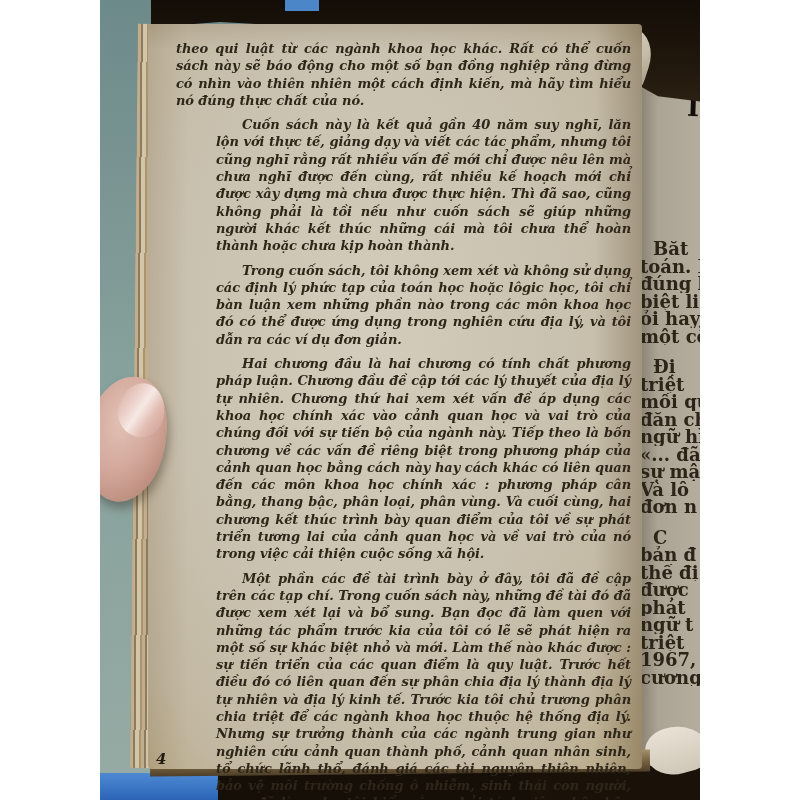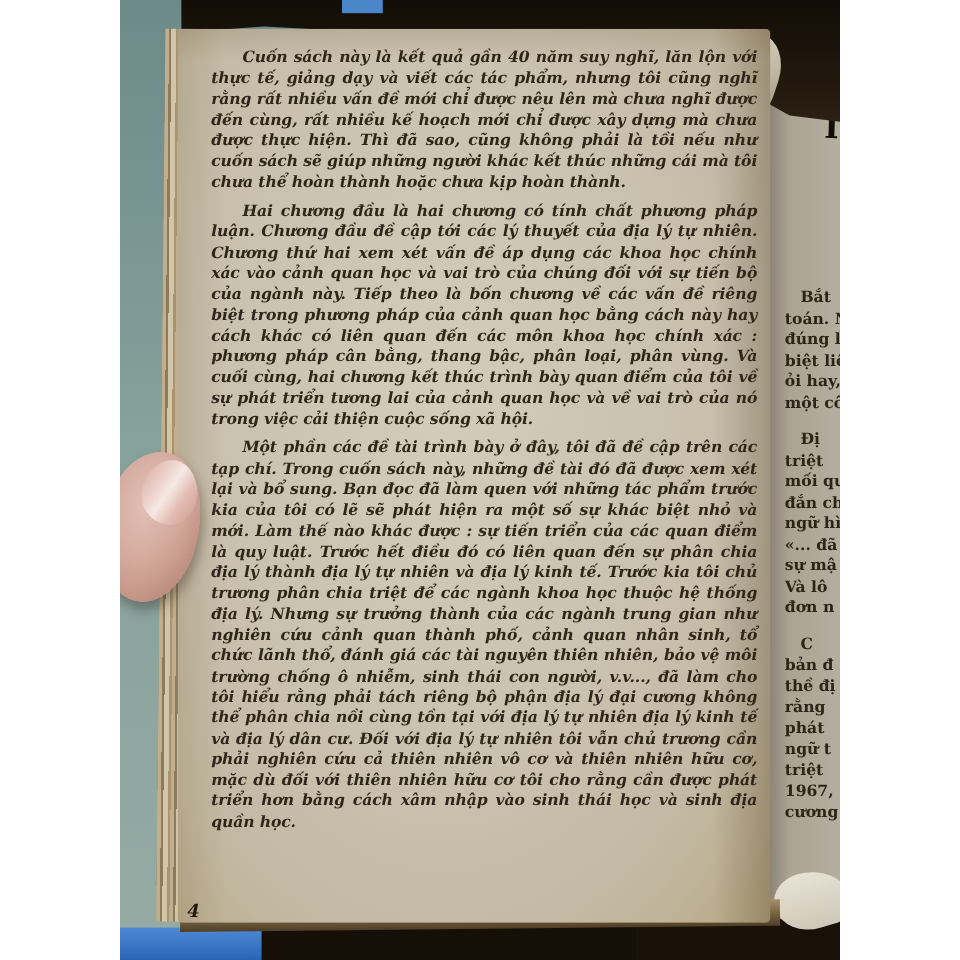--- a/index.html
+++ b/index.html
@@ -9,22 +9,22 @@
   
   .top-shadow{position:absolute;left:0;top:0;width:600px;height:130px;z-index:4;
     background:linear-gradient(180deg,#130d07 0%,#241a0e 60%,#33271a 100%);
     clip-path:polygon(8.5% 0,100% 0,100% 78%,93% 74%,86% 56%,77% 33%,62% 26%,40% 22%,20% 17%,8.5% 21%);}
   .blue-patch{position:absolute;left:185px;top:0;width:34px;height:11px;background:#4a86c8;z-index:5;}
   
   .right-page{position:absolute;left:530px;top:22px;width:70px;height:744px;z-index:3;overflow:hidden;
     background:linear-gradient(90deg,#59513f 0,#8a8172 10px,#aba393 28px,#b5ad9e 100%);}
   .heading-mark{position:absolute;left:57px;top:70px;font-weight:bold;font-size:26px;color:#120d08;
     transform:rotate(2deg);}
-  .fragments{position:absolute;left:24px;top:218px;width:70px;color:#2c2417;font-weight:bold;
-    font-size:13px;}
+  .fragments{position:absolute;left:10px;top:218px;width:70px;color:#2c2417;font-weight:bold;
+    font-size:18px;}
   .frag{height:17.5px;line-height:17.5px;white-space:nowrap;overflow:hidden;}
   .frag.gap{margin-top:13px;}
   .frag.ind{padding-left:13px;}
   
   .curl{position:absolute;left:495px;top:26px;width:54px;height:72px;z-index:5;
     background:linear-gradient(135deg,#ddd7c9 0%,#c4bba8 55%,#9a9079 100%);
     border-radius:50% 50% 40% 60%;transform:rotate(18deg);}
   
   .shadow-bottom{position:absolute;left:90px;top:764px;width:510px;height:36px;background:#160f08;z-index:2;}
   .shadow-br{position:absolute;left:430px;top:690px;width:170px;height:110px;z-index:2;background:#1a1209;
@@ -44,21 +44,21 @@
   .left-page{position:absolute;left:48px;top:24px;width:494px;height:745px;z-index:8;border-radius:4px;
     background:
       linear-gradient(90deg,rgba(120,95,55,0.18) 0,rgba(0,0,0,0) 40px),
       linear-gradient(270deg,rgba(70,52,28,0.28) 0,rgba(0,0,0,0) 48px),
       linear-gradient(180deg,rgba(90,70,40,0.15) 0,rgba(0,0,0,0) 26px),
       radial-gradient(ellipse at 45% 42%,#d3ccbc 0%,#cac2b0 48%,#c2b8a2 78%,#b7a781 100%);}
   .page-text{position:absolute;left:28px;top:16px;width:455px;color:#2e2619;
     font-style:italic;font-weight:bold;font-size:13px;line-height:17.3px;
     text-align:justify;letter-spacing:-0.1px;}
   .para{margin:0 0 7px 0;text-indent:0;}
-  .para.ind{text-indent:26px;}
+  .para.ind{text-indent:26px;margin-left:40px;}
   .page-number{position:absolute;left:8px;top:726px;font-weight:bold;font-style:italic;
     font-size:15px;color:#231b10;}
   
   .finger{position:absolute;left:-14px;top:376px;width:80px;height:126px;z-index:9;
     border-radius:48% 52% 46% 54%/42% 58% 44% 56%;transform:rotate(16deg);
     background:radial-gradient(ellipse at 40% 35%,#e3c1b7 0%,#d3a99c 45%,#bd8d7e 80%,#a97a6c 100%);
     box-shadow:4px 6px 10px rgba(40,30,20,0.35);}
   .nail{position:absolute;left:24px;top:4px;width:46px;height:54px;
     border-radius:50% 50% 48% 52%/55% 55% 45% 45%;transform:rotate(-6deg);
     background:linear-gradient(115deg,#d8ab9f 0%,#eed6cf 35%,#f6e9e4 48%,#e2bcb2 70%,#cf9d90 100%);}
@@ -81,41 +81,43 @@
         <div class="frag">mối qu</div>
         <div class="frag">đắn ch</div>
         <div class="frag">ngữ hì</div>
         <div class="frag">«... đã</div>
         <div class="frag">sự mậ</div>
         <div class="frag">Và lô</div>
         <div class="frag">đơn n</div>
         <div class="frag ind gap">C</div>
         <div class="frag">bản đ</div>
         <div class="frag">thề đị</div>
-        <div class="frag">rằng</div>
+        <div class="frag">được</div>
         <div class="frag">phát</div>
         <div class="frag">ngữ t</div>
         <div class="frag">triệt</div>
         <div class="frag">1967,</div>
         <div class="frag">cương</div>
       </div>
   </div>
   <div class="top-shadow"></div>
   <div class="blue-patch"></div>
   <div class="curl"></div>
   <div class="shadow-bottom"></div>
   <div class="shadow-br"></div>
   <div class="white-wedge"></div>
   <div class="blue-strip"></div>
   <div class="bottom-edge"></div>
   <div class="page-edges"></div>
 
   <div class="left-page">
     <div class="page-text">
+        <p class="para">theo qui luật từ các ngành khoa học khác. Rất có thể cuốn sách này sẽ báo động cho một số bạn đồng nghiệp rằng đừng có nhìn vào thiên nhiên một cách định kiến, mà hãy tìm hiểu nó đúng thực chất của nó.</p>
         <p class="para ind">Cuốn sách này là kết quả gần 40 năm suy nghĩ, lăn lộn với thực tế, giảng dạy và viết các tác phẩm, nhưng tôi cũng nghĩ rằng rất nhiều vấn đề mới chỉ được nêu lên mà chưa nghĩ được đến cùng, rất nhiều kế hoạch mới chỉ được xây dựng mà chưa được thực hiện. Thì đã sao, cũng không phải là tồi nếu như cuốn sách sẽ giúp những người khác kết thúc những cái mà tôi chưa thể hoàn thành hoặc chưa kịp hoàn thành.</p>
+        <p class="para ind">Trong cuốn sách, tôi không xem xét và không sử dụng các định lý phức tạp của toán học hoặc lôgic học, tôi chỉ bàn luận xem những phần nào trong các môn khoa học đó có thể được ứng dụng trong nghiên cứu địa lý, và tôi dẫn ra các ví dụ đơn giản.</p>
         <p class="para ind">Hai chương đầu là hai chương có tính chất phương pháp luận. Chương đầu đề cập tới các lý thuyết của địa lý tự nhiên. Chương thứ hai xem xét vấn đề áp dụng các khoa học chính xác vào cảnh quan học và vai trò của chúng đối với sự tiến bộ của ngành này. Tiếp theo là bốn chương về các vấn đề riêng biệt trong phương pháp của cảnh quan học bằng cách này hay cách khác có liên quan đến các môn khoa học chính xác : phương pháp cân bằng, thang bậc, phân loại, phân vùng. Và cuối cùng, hai chương kết thúc trình bày quan điểm của tôi về sự phát triển tương lai của cảnh quan học và về vai trò của nó trong việc cải thiện cuộc sống xã hội.</p>
         <p class="para ind">Một phần các đề tài trình bày ở đây, tôi đã đề cập trên các tạp chí. Trong cuốn sách này, những đề tài đó đã được xem xét lại và bổ sung. Bạn đọc đã làm quen với những tác phẩm trước kia của tôi có lẽ sẽ phát hiện ra một số sự khác biệt nhỏ và mới. Làm thế nào khác được : sự tiến triển của các quan điểm là quy luật. Trước hết điều đó có liên quan đến sự phân chia địa lý thành địa lý tự nhiên và địa lý kinh tế. Trước kia tôi chủ trương phân chia triệt để các ngành khoa học thuộc hệ thống địa lý. Nhưng sự trưởng thành của các ngành trung gian như nghiên cứu cảnh quan thành phố, cảnh quan nhân sinh, tổ chức lãnh thổ, đánh giá các tài nguyên thiên nhiên, bảo vệ môi trường chống ô nhiễm, sinh thái con người, v.v..., đã làm cho tôi hiểu rằng phải tách riêng bộ phận địa lý đại cương không thể phân chia nồi cùng tồn tại với địa lý tự nhiên địa lý kinh tế và địa lý dân cư. Đối với địa lý tự nhiên tôi vẫn chủ trương cần phải nghiên cứu cả thiên nhiên vô cơ và thiên nhiên hữu cơ, mặc dù đối với thiên nhiên hữu cơ tôi cho rằng cần được phát triển hơn bằng cách xâm nhập vào sinh thái học và sinh địa quần học.</p>
       </div>
     <div class="page-number">4</div>
   </div>
 
   <div class="finger">
     <div class="nail"></div>
   </div>
 </div>

